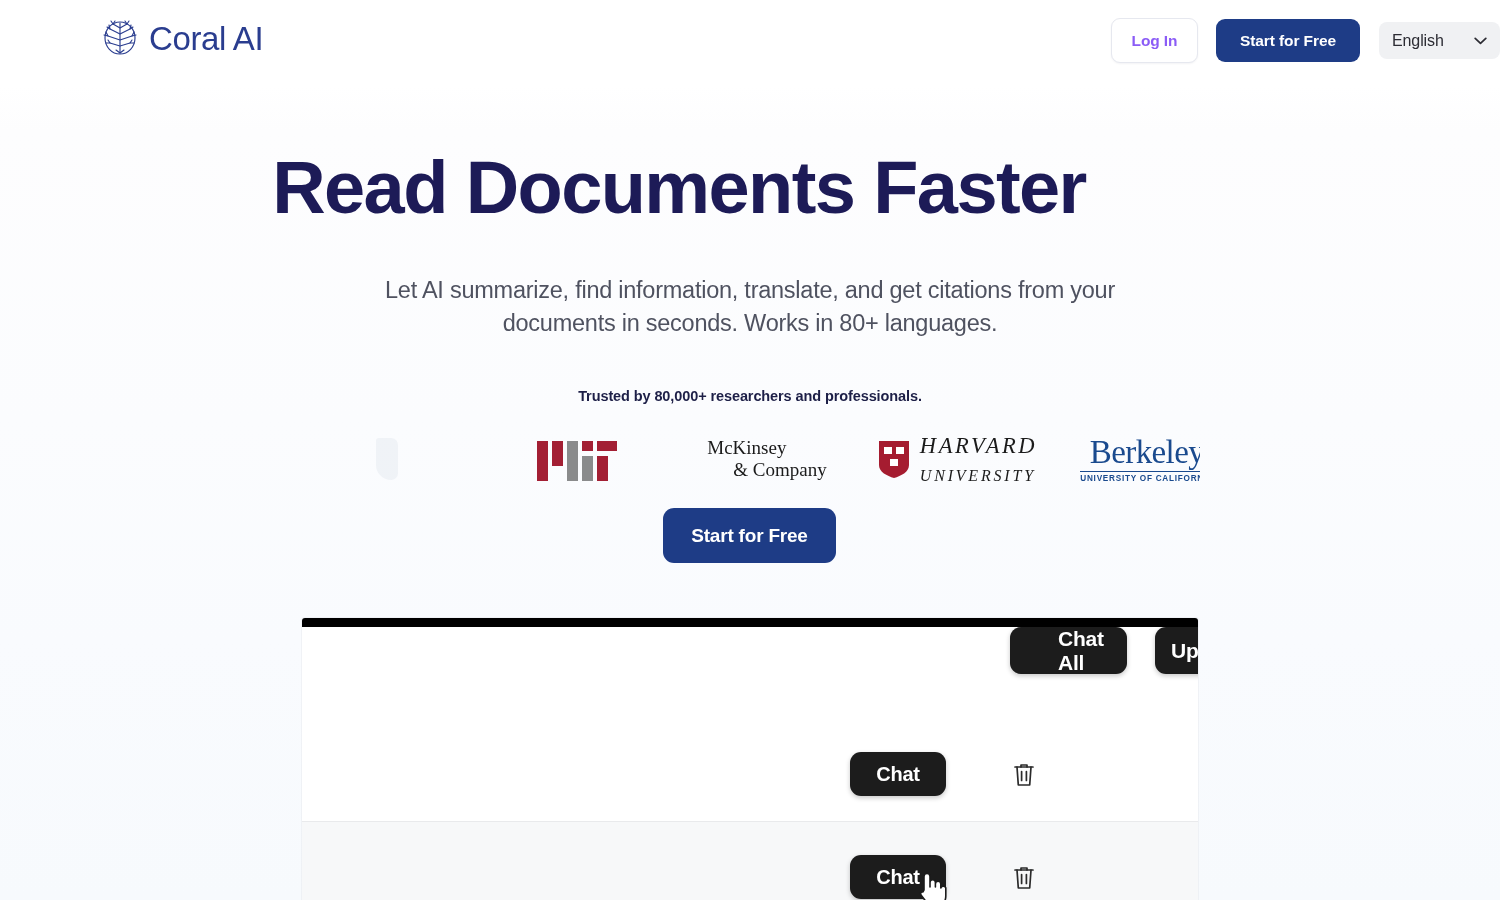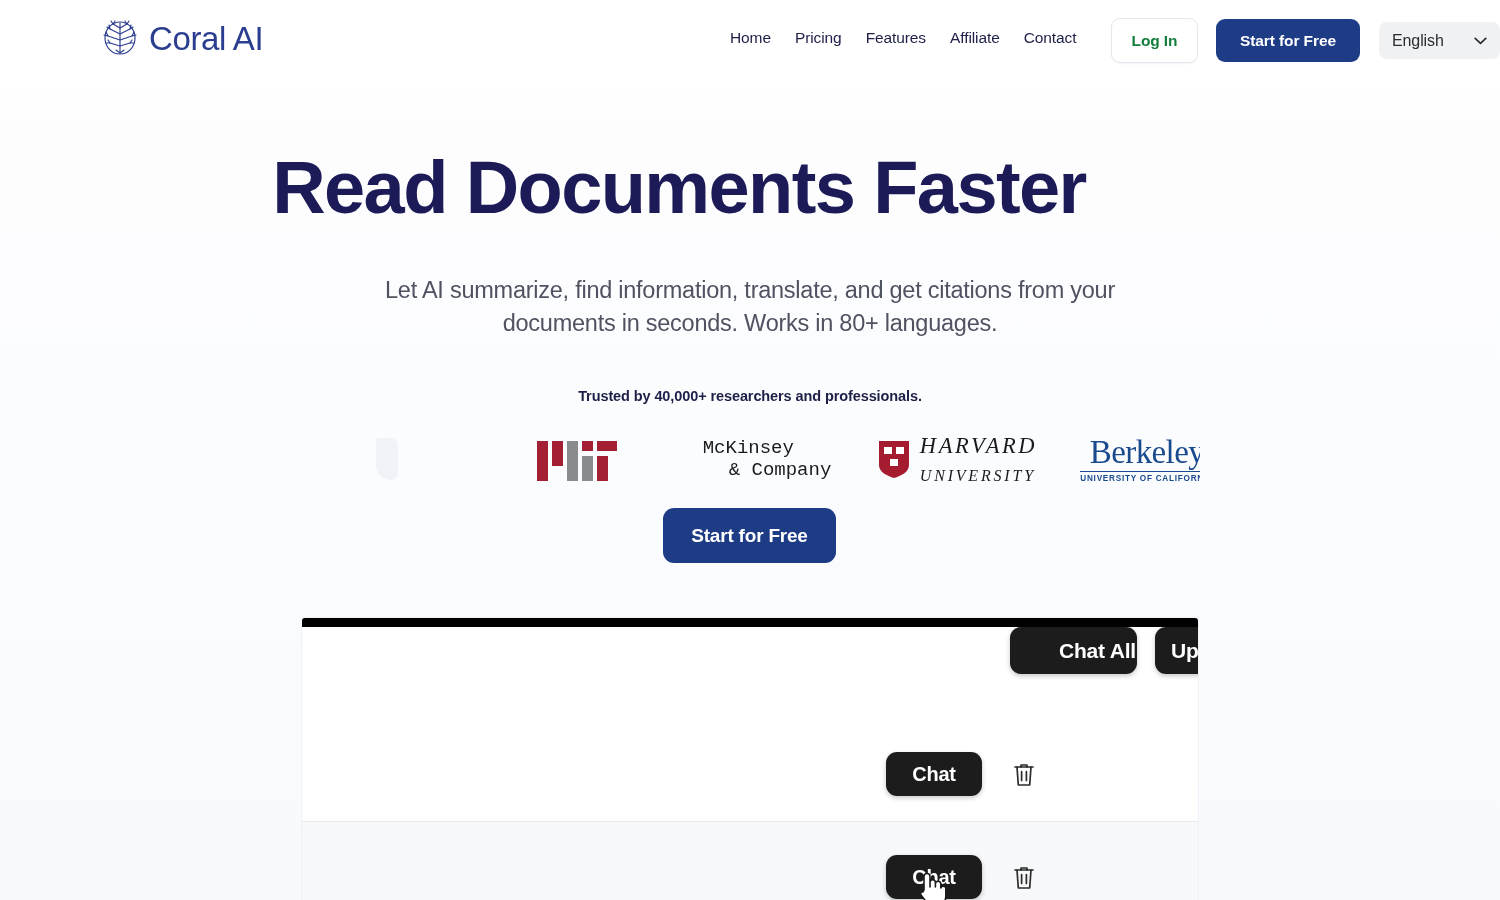--- a/index.html
+++ b/index.html
@@ -88,21 +88,21 @@
     position: absolute;
     left: 1087px;
     top: 18px;
     width: 87px;
     height: 45px;
     background: #ffffff;
     border: 1px solid #e6e8ef;
     border-radius: 9px;
     font-size: 15.5px;
     font-weight: 700;
-    color: #15803d;
+    color: #8b5cf6;
     display: flex;
     align-items: center;
     justify-content: center;
     cursor: pointer;
     box-shadow: 0 1px 2px rgba(20,25,60,0.05);
     letter-spacing: -0.1px;
   }
 
   .btn-start-nav {
     position: absolute;
@@ -210,21 +210,21 @@
     align-items: center;
     justify-content: center;
     flex: 0 0 auto;
   }
   .logo-slot.faded { opacity: 0.10; }
 
   
   .mit { display: block; }
   
   .mck {
-    font-family: Liberation Mono, monospace;
+    font-family: Liberation Serif, serif;
     color: #1b1b1b;
     line-height: 1.18;
     font-size: 19px;
     text-align: left;
   }
   .mck .l2 { padding-left: 26px; }
   
   .harvard-wrap {
     display: flex;
     align-items: center;
@@ -322,21 +322,21 @@
     display: flex;
     align-items: center;
     justify-content: center;
     cursor: pointer;
     box-shadow: 0 2px 5px rgba(0,0,0,0.22);
     letter-spacing: -0.2px;
   }
   .btn-chat-all {
     left: 708px;
     top: 9px;
-    width: 127px;
+    width: 117px;
     height: 47px;
     font-size: 21px;
     padding-left: 48px;
   }
   .btn-upload {
     left: 853px;
     top: 9px;
     width: 120px;
     height: 47px;
     font-size: 21px;
@@ -357,21 +357,21 @@
     height: 1px;
     background: #e9eaec;
   }
   .row-2 {
     top: 204px;
     height: 96px;
     background: #f7f8f9;
   }
 
   .btn-chat {
-    left: 584px;
+    left: 548px;
     width: 96px;
     height: 44px;
     font-size: 20px;
   }
   .btn-chat-1 { top: 134px; }
   .btn-chat-2 { top: 237px; }
 
   .trash {
     position: absolute;
     left: 1013px;
@@ -407,43 +407,36 @@
           <path d="M8 10 L5 8 M8 10 L7 6 M28 10 L31 8 M28 10 L29 6"></path>
           <path d="M6 17 L2 16 M6 17 L4 13 M30 17 L34 16 M30 17 L32 13"></path>
           <path d="M8 24 L4 24 M8 24 L6 21 M28 24 L32 24 M28 24 L30 21"></path>
           <path d="M18 34 L14 31 M18 34 L22 31"></path>
           <ellipse cx="18" cy="19" rx="15" ry="16"></ellipse>
         </g>
       </svg>
       <span class="logo-text">Coral AI</span>
     </div>
 
-    <nav class="nav">
-      <span class="nav-item">Home</span>
-      <span class="nav-item">Pricing</span>
-      <span class="nav-item">Features</span>
-      <span class="nav-item">Affiliate</span>
-      <span class="nav-item">Contact</span>
-    </nav>
 
     <div class="btn-login">Log In</div>
     <div class="btn-start-nav">Start for Free</div>
 
     <div class="lang-select">
       <span class="lang-label">English</span>
       <svg class="lang-chev" width="13" height="8" viewBox="0 0 13 8">
         <path d="M1.2 1.4 L6.5 6.4 L11.8 1.4" stroke="#2c2c33" stroke-width="1.7" fill="none" stroke-linecap="round" stroke-linejoin="round"></path>
       </svg>
     </div>
   </div>
 
   <h1 class="hero-title">Read Documents Faster</h1>
   <p class="hero-sub">Let AI summarize, find information, translate, and get citations from your documents in seconds. Works in 80+ languages.</p>
 
-  <div class="trust-line">Trusted by 40,000+ researchers and professionals.</div>
+  <div class="trust-line">Trusted by 80,000+ researchers and professionals.</div>
 
   <div class="logo-carousel">
     <div class="logo-strip">
 
       <div class="logo-slot faded">
         <div class="blob-l"></div>
       </div>
 
       <div class="logo-slot">
         <svg class="mit" width="80" height="44" viewBox="0 0 80 44">

